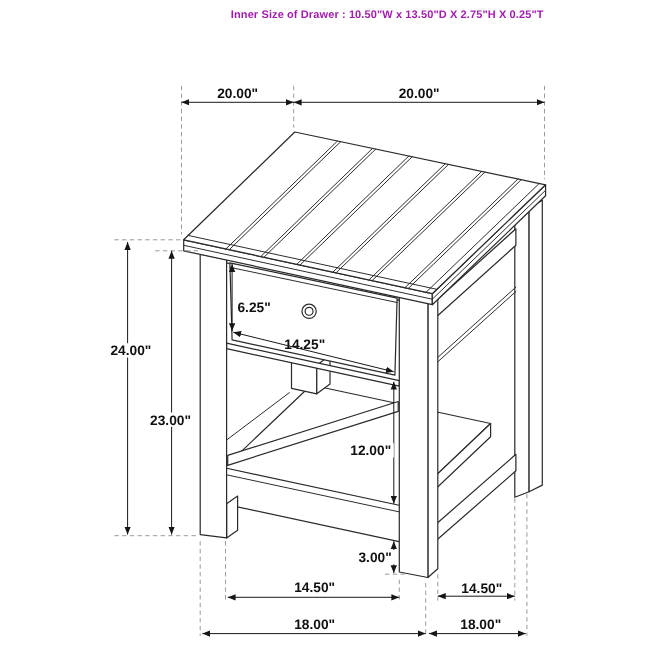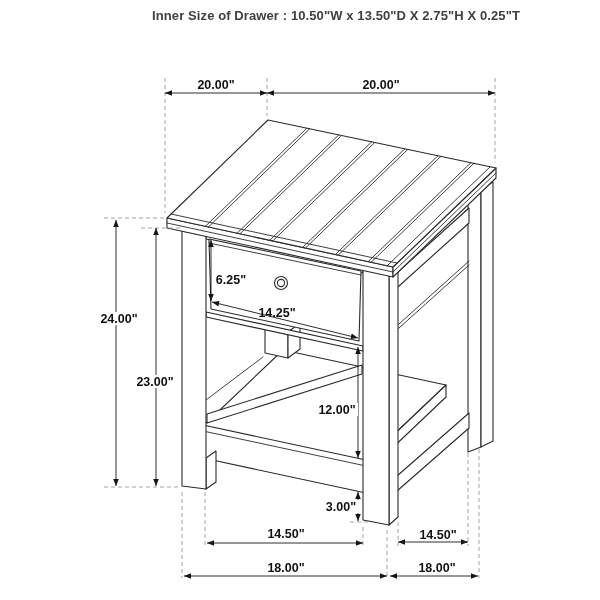--- a/index.html
+++ b/index.html
@@ -1,22 +1,22 @@
 <!DOCTYPE html>
 <html><head>
 <meta charset="utf-8">
 <style>
   html,body{margin:0;padding:0;background:#ffffff;}
   .canvas{
     position:relative;width:600px;height:600px;background:#ffffff;
     font-family:"Liberation Sans","DejaVu Sans",sans-serif;overflow:hidden;
   }
   .title{
-    position:absolute;top:8px;left:336px;transform:translateX(-50%);
-    white-space:nowrap;font-size:13px;font-weight:bold;color:#404040;
+    position:absolute;top:8px;left:352px;transform:translateX(-50%);
+    white-space:nowrap;font-size:10px;font-weight:bold;color:#a21caf;
     letter-spacing:0.1px;
   }
   svg{position:absolute;left:0;top:0;}
   .fig{stroke:#2a2a2a;stroke-width:1.1;fill:#ffffff;stroke-linejoin:round;stroke-linecap:round;}
   .figline{stroke:#2a2a2a;stroke-width:0.9;fill:none;stroke-linecap:round;}
   .dim{stroke:#161616;stroke-width:0.9;fill:none;}
   .ext{stroke:#9a9a9a;stroke-width:0.9;fill:none;stroke-dasharray:4 3;}
   .lblbg{fill:#ffffff;stroke:none;}
   .dimtext{font-size:12.5px;font-weight:bold;fill:#111;text-anchor:middle;}
 </style>

